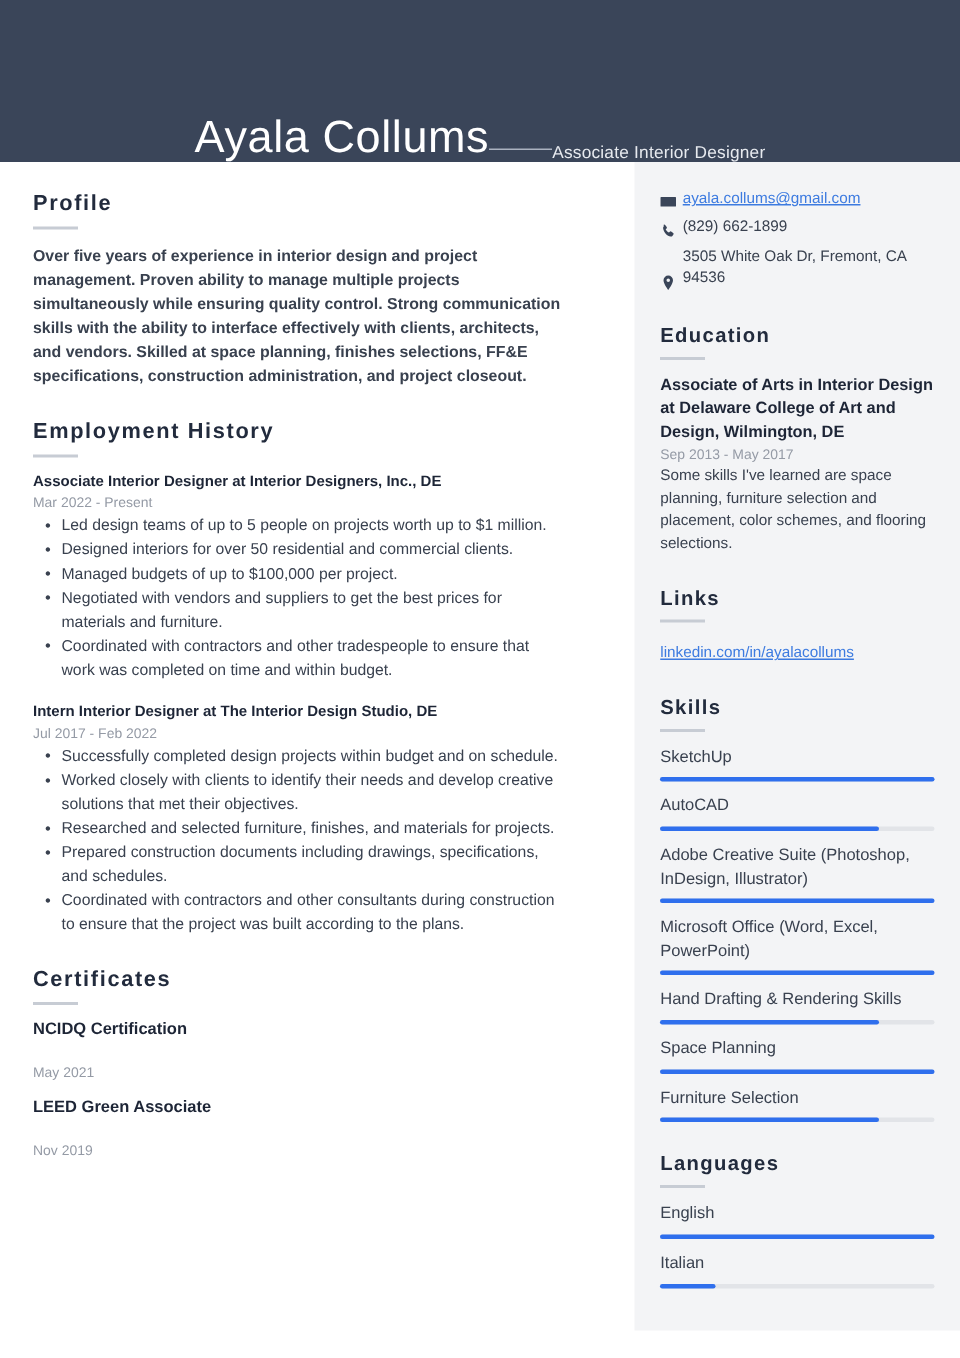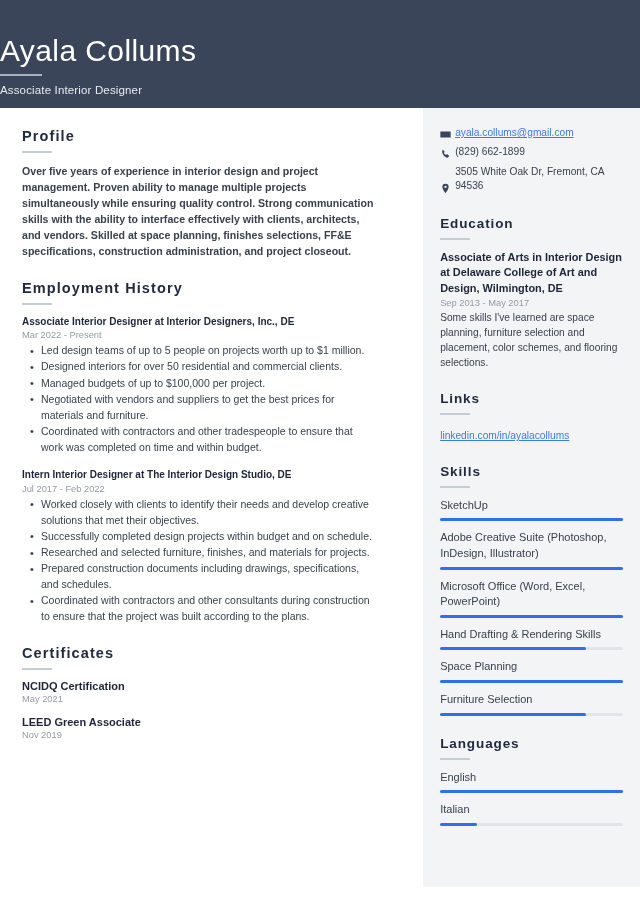--- a/index.html
+++ b/index.html
@@ -7,22 +7,22 @@
     width: 640px; height: 905px;
     background: #ffffff;
     font-family: "Liberation Sans", sans-serif;
   }
   .page { position: relative; width: 640px; height: 905px; background:#fff; overflow:hidden; }
 
   
   .banner {
     background: #3a4559;
     height: 108px;
-    display: flex; flex-direction: column;
-    align-items: flex-start; justify-content: center;
+    display: flex; flex-direction: row;
+    align-items: flex-end; justify-content: center;
     padding-top: 22px;
   }
   .banner-name {
     color: #ffffff;
     font-size: 30px;
     font-weight: 400;
     letter-spacing: 0.4px;
     line-height: 1.1;
   }
   .banner-rule {
@@ -104,21 +104,21 @@
   }
   .cert { margin-bottom: 12px; }
   .cert-name {
     color: #1d2536;
     font-size: 11px;
     font-weight: 700;
   }
   .cert-date {
     color: #949aa5;
     font-size: 9.3px;
-    margin-top: 2px;
+    margin-top: 18px;
   }
   .member {
     color: #1d2536;
     font-size: 11px;
     font-weight: 700;
     margin-bottom: 13px;
   }
 
   
   .contact { margin-bottom: 22px; }
@@ -217,22 +217,22 @@
             <li>Managed budgets of up to $100,000 per project.</li>
             <li>Negotiated with vendors and suppliers to get the best prices for materials and furniture.</li>
             <li>Coordinated with contractors and other tradespeople to ensure that work was completed on time and within budget.</li>
           </ul>
         </div>
 
         <div class="job">
           <div class="job-title">Intern Interior Designer at The Interior Design Studio, DE</div>
           <div class="job-date">Jul 2017 - Feb 2022</div>
           <ul class="bullets">
+            <li>Successfully completed design projects within budget and on schedule.</li>
             <li>Worked closely with clients to identify their needs and develop creative solutions that met their objectives.</li>
-            <li>Successfully completed design projects within budget and on schedule.</li>
             <li>Researched and selected furniture, finishes, and materials for projects.</li>
             <li>Prepared construction documents including drawings, specifications, and schedules.</li>
             <li>Coordinated with contractors and other consultants during construction to ensure that the project was built according to the plans.</li>
           </ul>
         </div>
       </div>
 
       <div class="sec">
         <div class="sec-h">Certificates</div>
         <div class="sec-rule"></div>
@@ -299,20 +299,26 @@
         <div class="sec-h small">Skills</div>
         <div class="sec-rule"></div>
 
         <div class="skill">
           <div class="skill-name">SketchUp</div>
           <div class="bar-track">
               <div class="bar-fill" style="width: 100%;"></div>
             </div>
         </div>
         <div class="skill">
+          <div class="skill-name">AutoCAD</div>
+          <div class="bar-track">
+              <div class="bar-fill" style="width: 80%;"></div>
+            </div>
+        </div>
+        <div class="skill">
           <div class="skill-name">Adobe Creative Suite (Photoshop, InDesign, Illustrator)</div>
           <div class="bar-track">
               <div class="bar-fill" style="width: 100%;"></div>
             </div>
         </div>
         <div class="skill">
           <div class="skill-name">Microsoft Office (Word, Excel, PowerPoint)</div>
           <div class="bar-track">
               <div class="bar-fill" style="width: 100%;"></div>
             </div>

